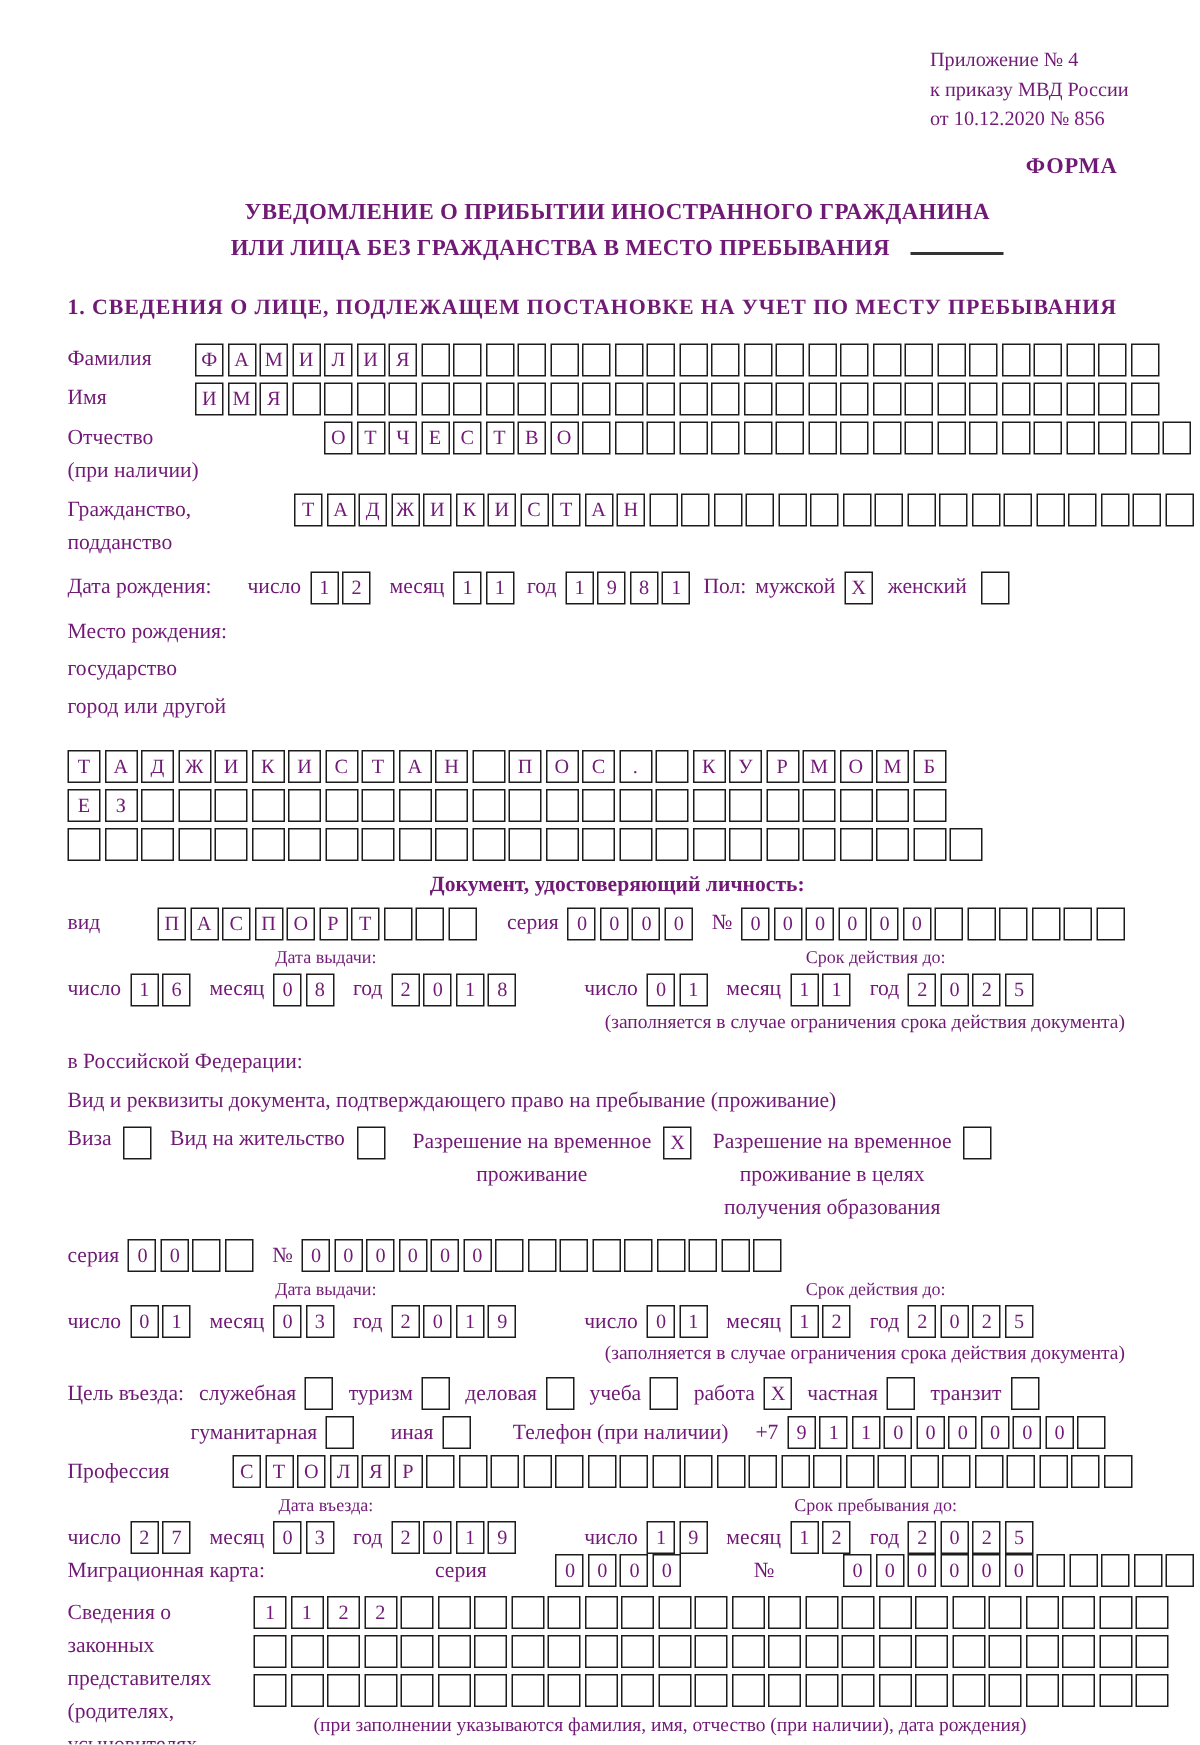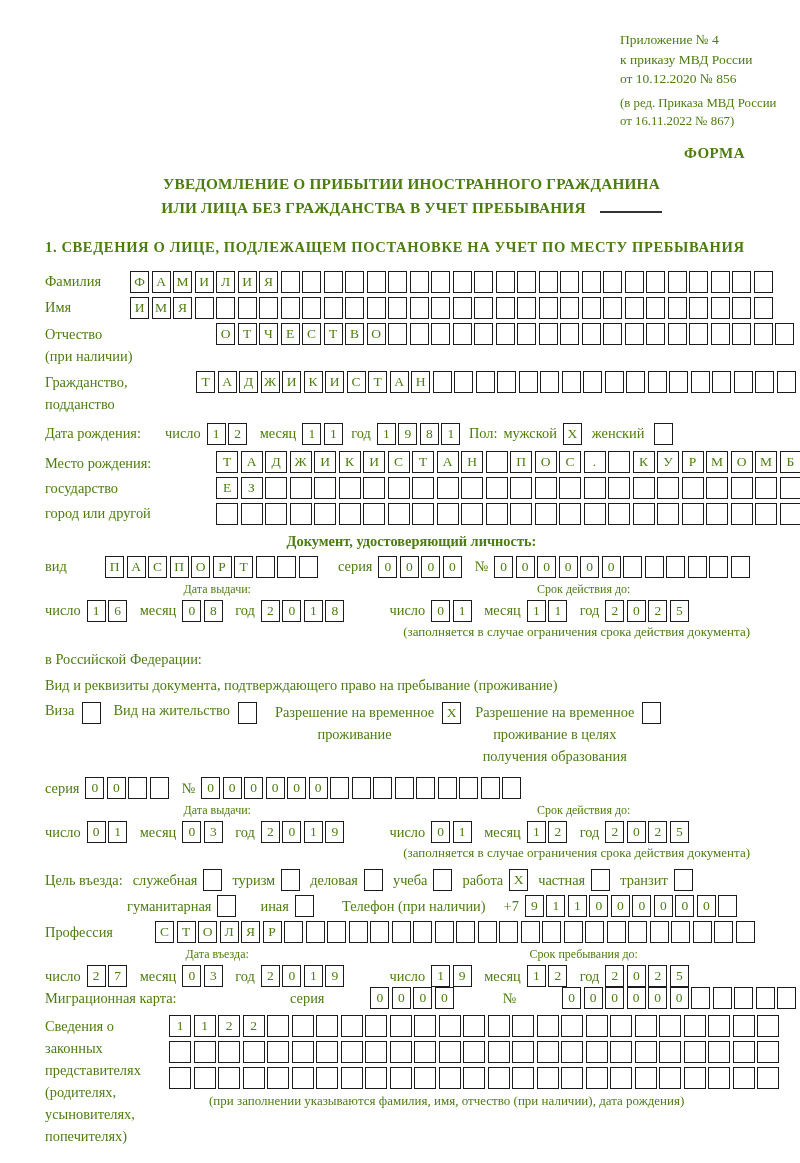--- a/index.html
+++ b/index.html
@@ -1,17 +1,17 @@
 <!DOCTYPE html>
 <html><head>
 <meta charset="utf-8">
 <style>
   html,body{margin:0;padding:0;background:#fff;}
   .page{width:800px;height:1163px;box-sizing:border-box;padding:30px 22px 0 45px;
-        font-family:"Liberation Serif","DejaVu Serif",serif;color:#4d7c0f;background:#fff;
+        font-family:"Liberation Serif","DejaVu Serif",serif;color:#701a75;background:#fff;
         overflow:hidden;position:relative;}
   
   .appendix{margin-left:575px;font-size:13.5px;line-height:1.45;}
   .appendix .ed{margin-top:5px;font-size:12.8px;line-height:1.45;}
   .forma{margin-top:14px;padding-right:33px;text-align:right;font-weight:700;font-size:15px;letter-spacing:.5px;}
   .title{margin-top:10px;text-align:center;font-weight:700;font-size:15.3px;line-height:1.6;letter-spacing:.2px;}
   .underline{display:inline-block;width:62px;height:2px;background:#333;margin-left:14px;}
   .sec1{margin-top:18px;margin-bottom:15px;font-weight:700;font-size:14.6px;letter-spacing:.6px;}
   
   .row{display:flex;align-items:center;margin-bottom:4px;}
@@ -54,31 +54,27 @@
 </style>
 </head>
 <body>
 
 <div class="page">
 
   <div class="appendix">
     <div>Приложение № 4</div>
     <div>к приказу МВД России</div>
     <div>от 10.12.2020 № 856</div>
-    <div class="ed">
-      <div>(в ред. Приказа МВД России</div>
-      <div>от 16.11.2022 № 867)</div>
-    </div>
   </div>
 
   <div class="forma">ФОРМА</div>
 
   <div class="title">
     <div>УВЕДОМЛЕНИЕ О ПРИБЫТИИ ИНОСТРАННОГО ГРАЖДАНИНА</div>
-    <div><span>ИЛИ ЛИЦА БЕЗ ГРАЖДАНСТВА В УЧЕТ ПРЕБЫВАНИЯ</span><span class="underline"></span></div>
+    <div><span>ИЛИ ЛИЦА БЕЗ ГРАЖДАНСТВА В МЕСТО ПРЕБЫВАНИЯ</span><span class="underline"></span></div>
   </div>
 
   <div class="sec1">1. СВЕДЕНИЯ О ЛИЦЕ, ПОДЛЕЖАЩЕМ ПОСТАНОВКЕ НА УЧЕТ ПО МЕСТУ ПРЕБЫВАНИЯ</div>
 
   <div class="row">
     <span class="lbl w85">Фамилия</span>
     <span class="cells">
         <span class="cell">Ф</span>
         <span class="cell">А</span>
         <span class="cell">М</span>
@@ -240,21 +236,21 @@
         <span class="cell">8</span>
         <span class="cell">1</span>
       </span>
     <span class="lbl ml6">Пол:</span>
     <span class="lbl ml6">мужской</span>
     <span class="cell cbx ml6">X</span>
     <span class="lbl ml10">женский</span>
     <span class="cell cbx ml10"></span>
   </div>
 
-  <div class="row top" style="margin-top:6px;">
+  <div class="row top" style="margin-top:6px;flex-direction:column;">
     <span class="lblcol w155 lh25">
       <div>Место рождения:</div>
       <div>государство</div>
       <div>город или другой</div>
     </span>
     <span class="cellrows">
       <div class="cells">
           <span class="cell wide">Т</span>
           <span class="cell wide">А</span>
           <span class="cell wide">Д</span>

